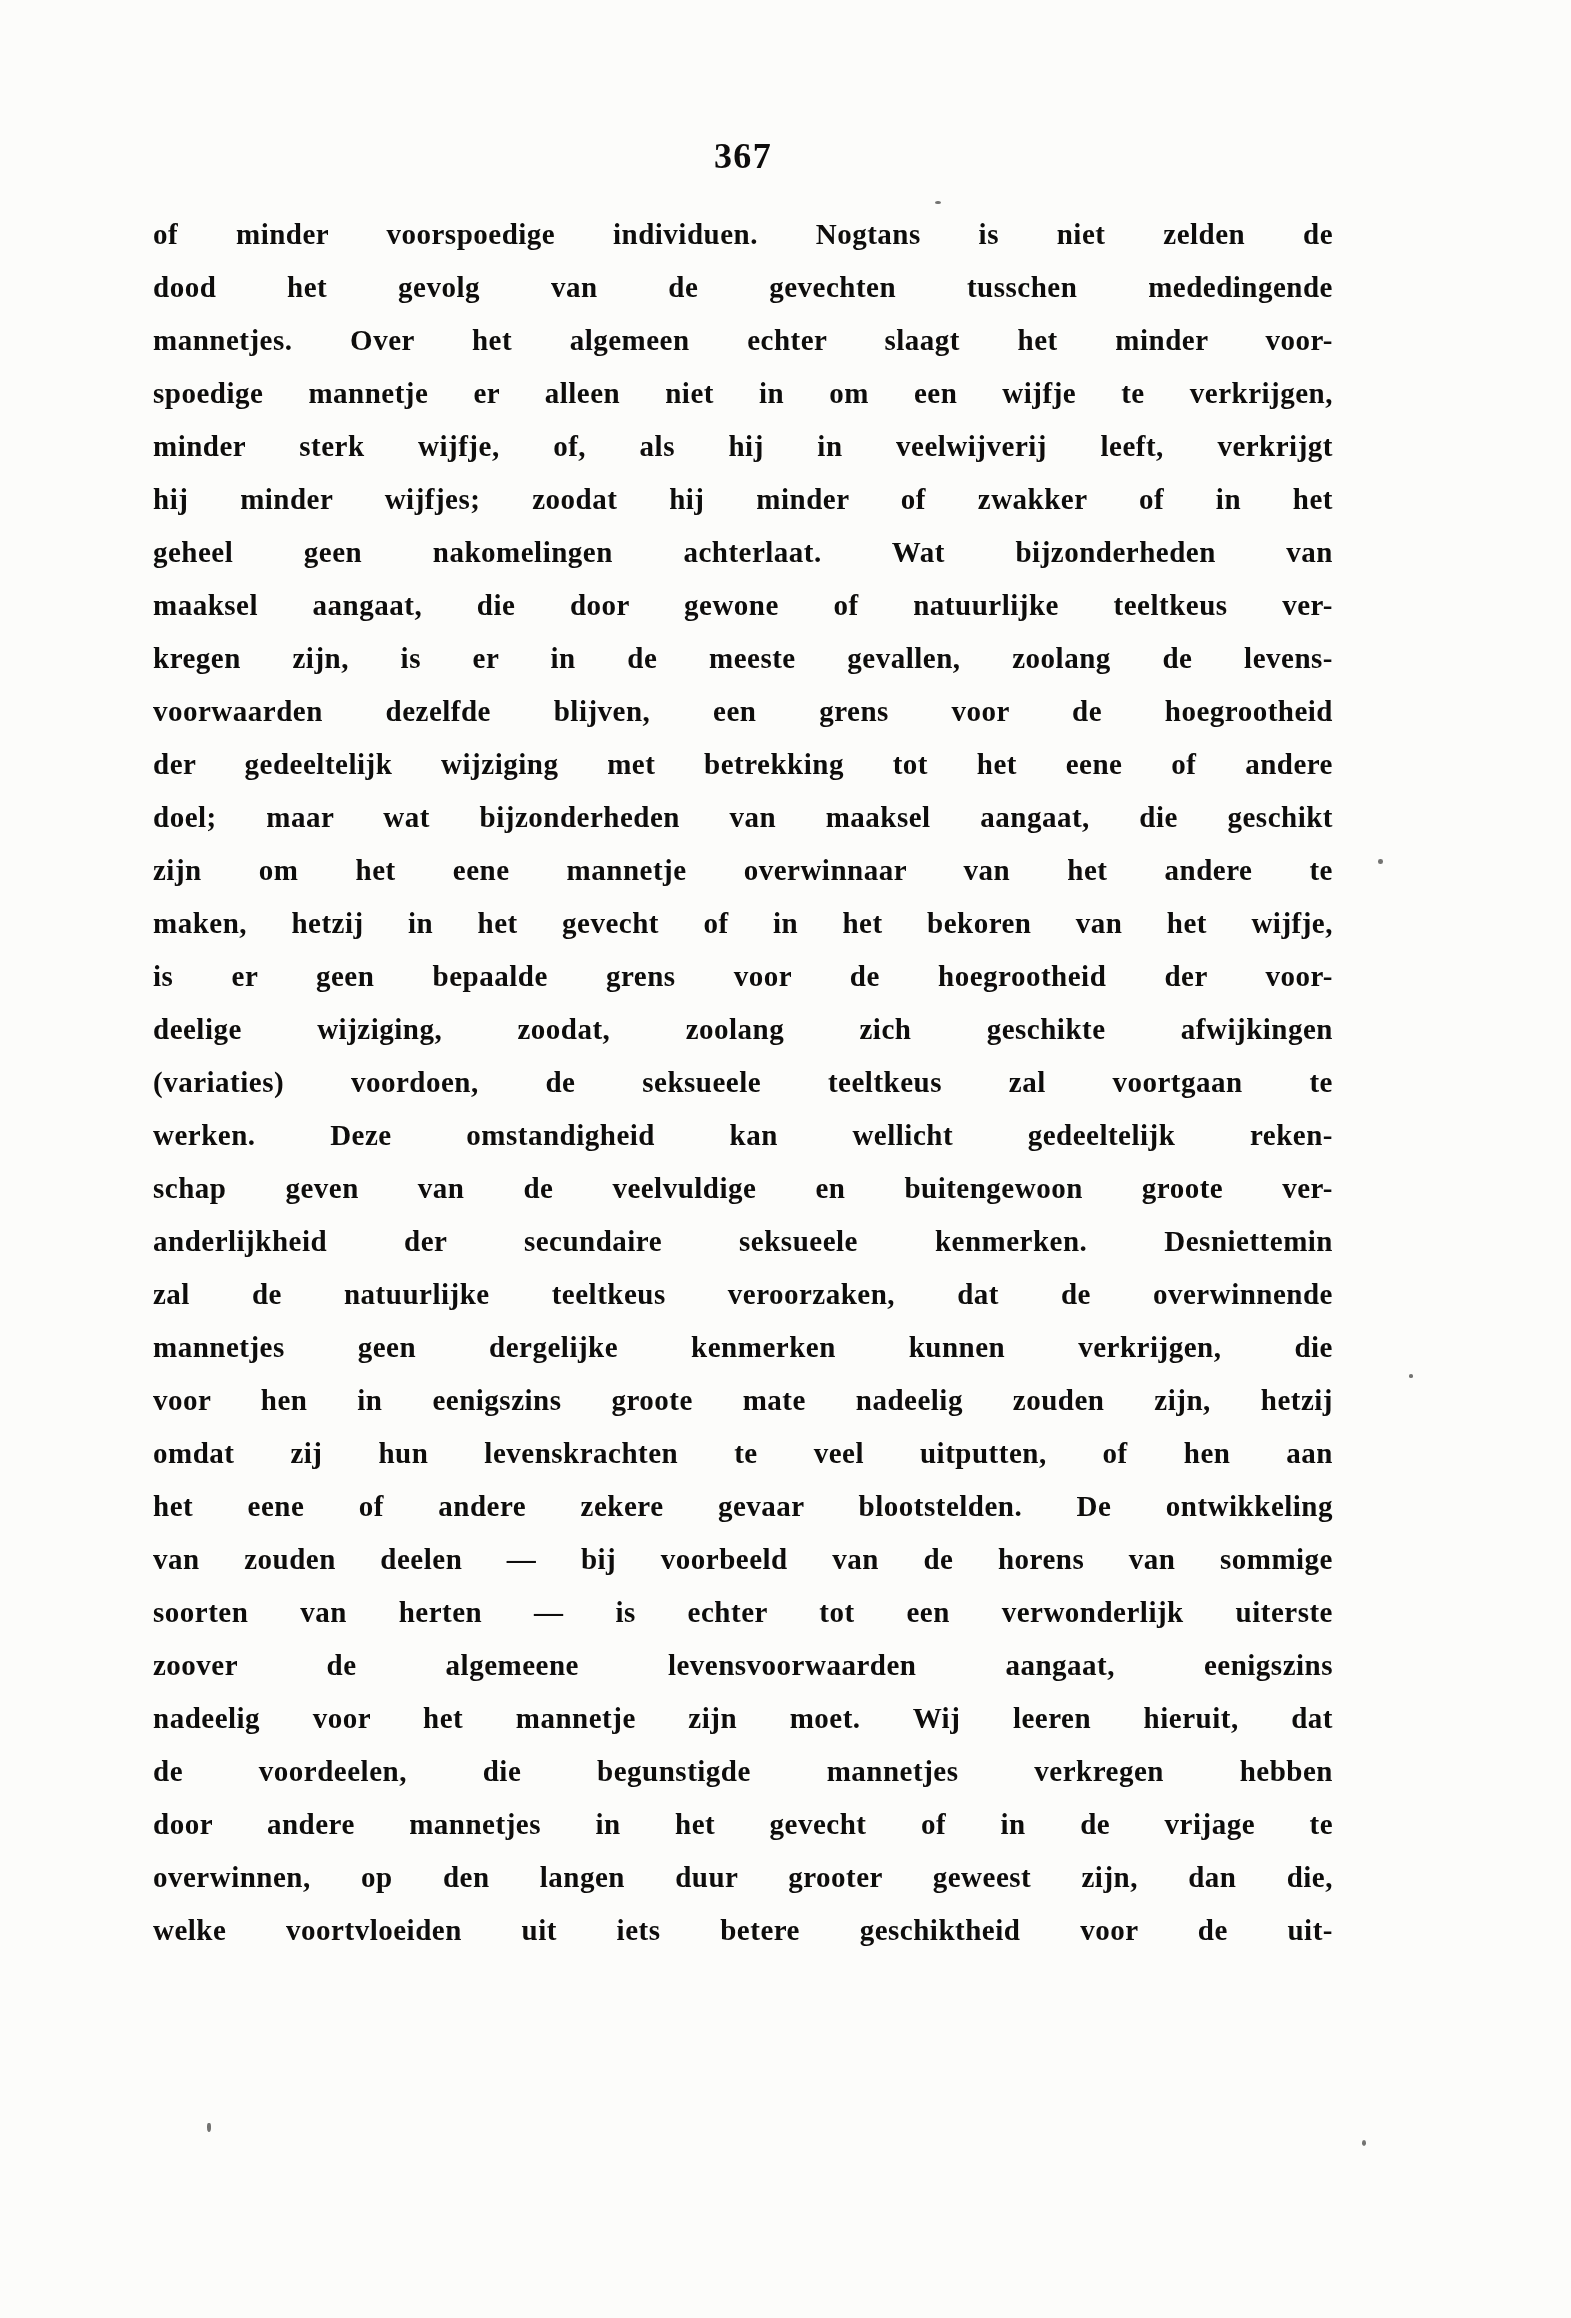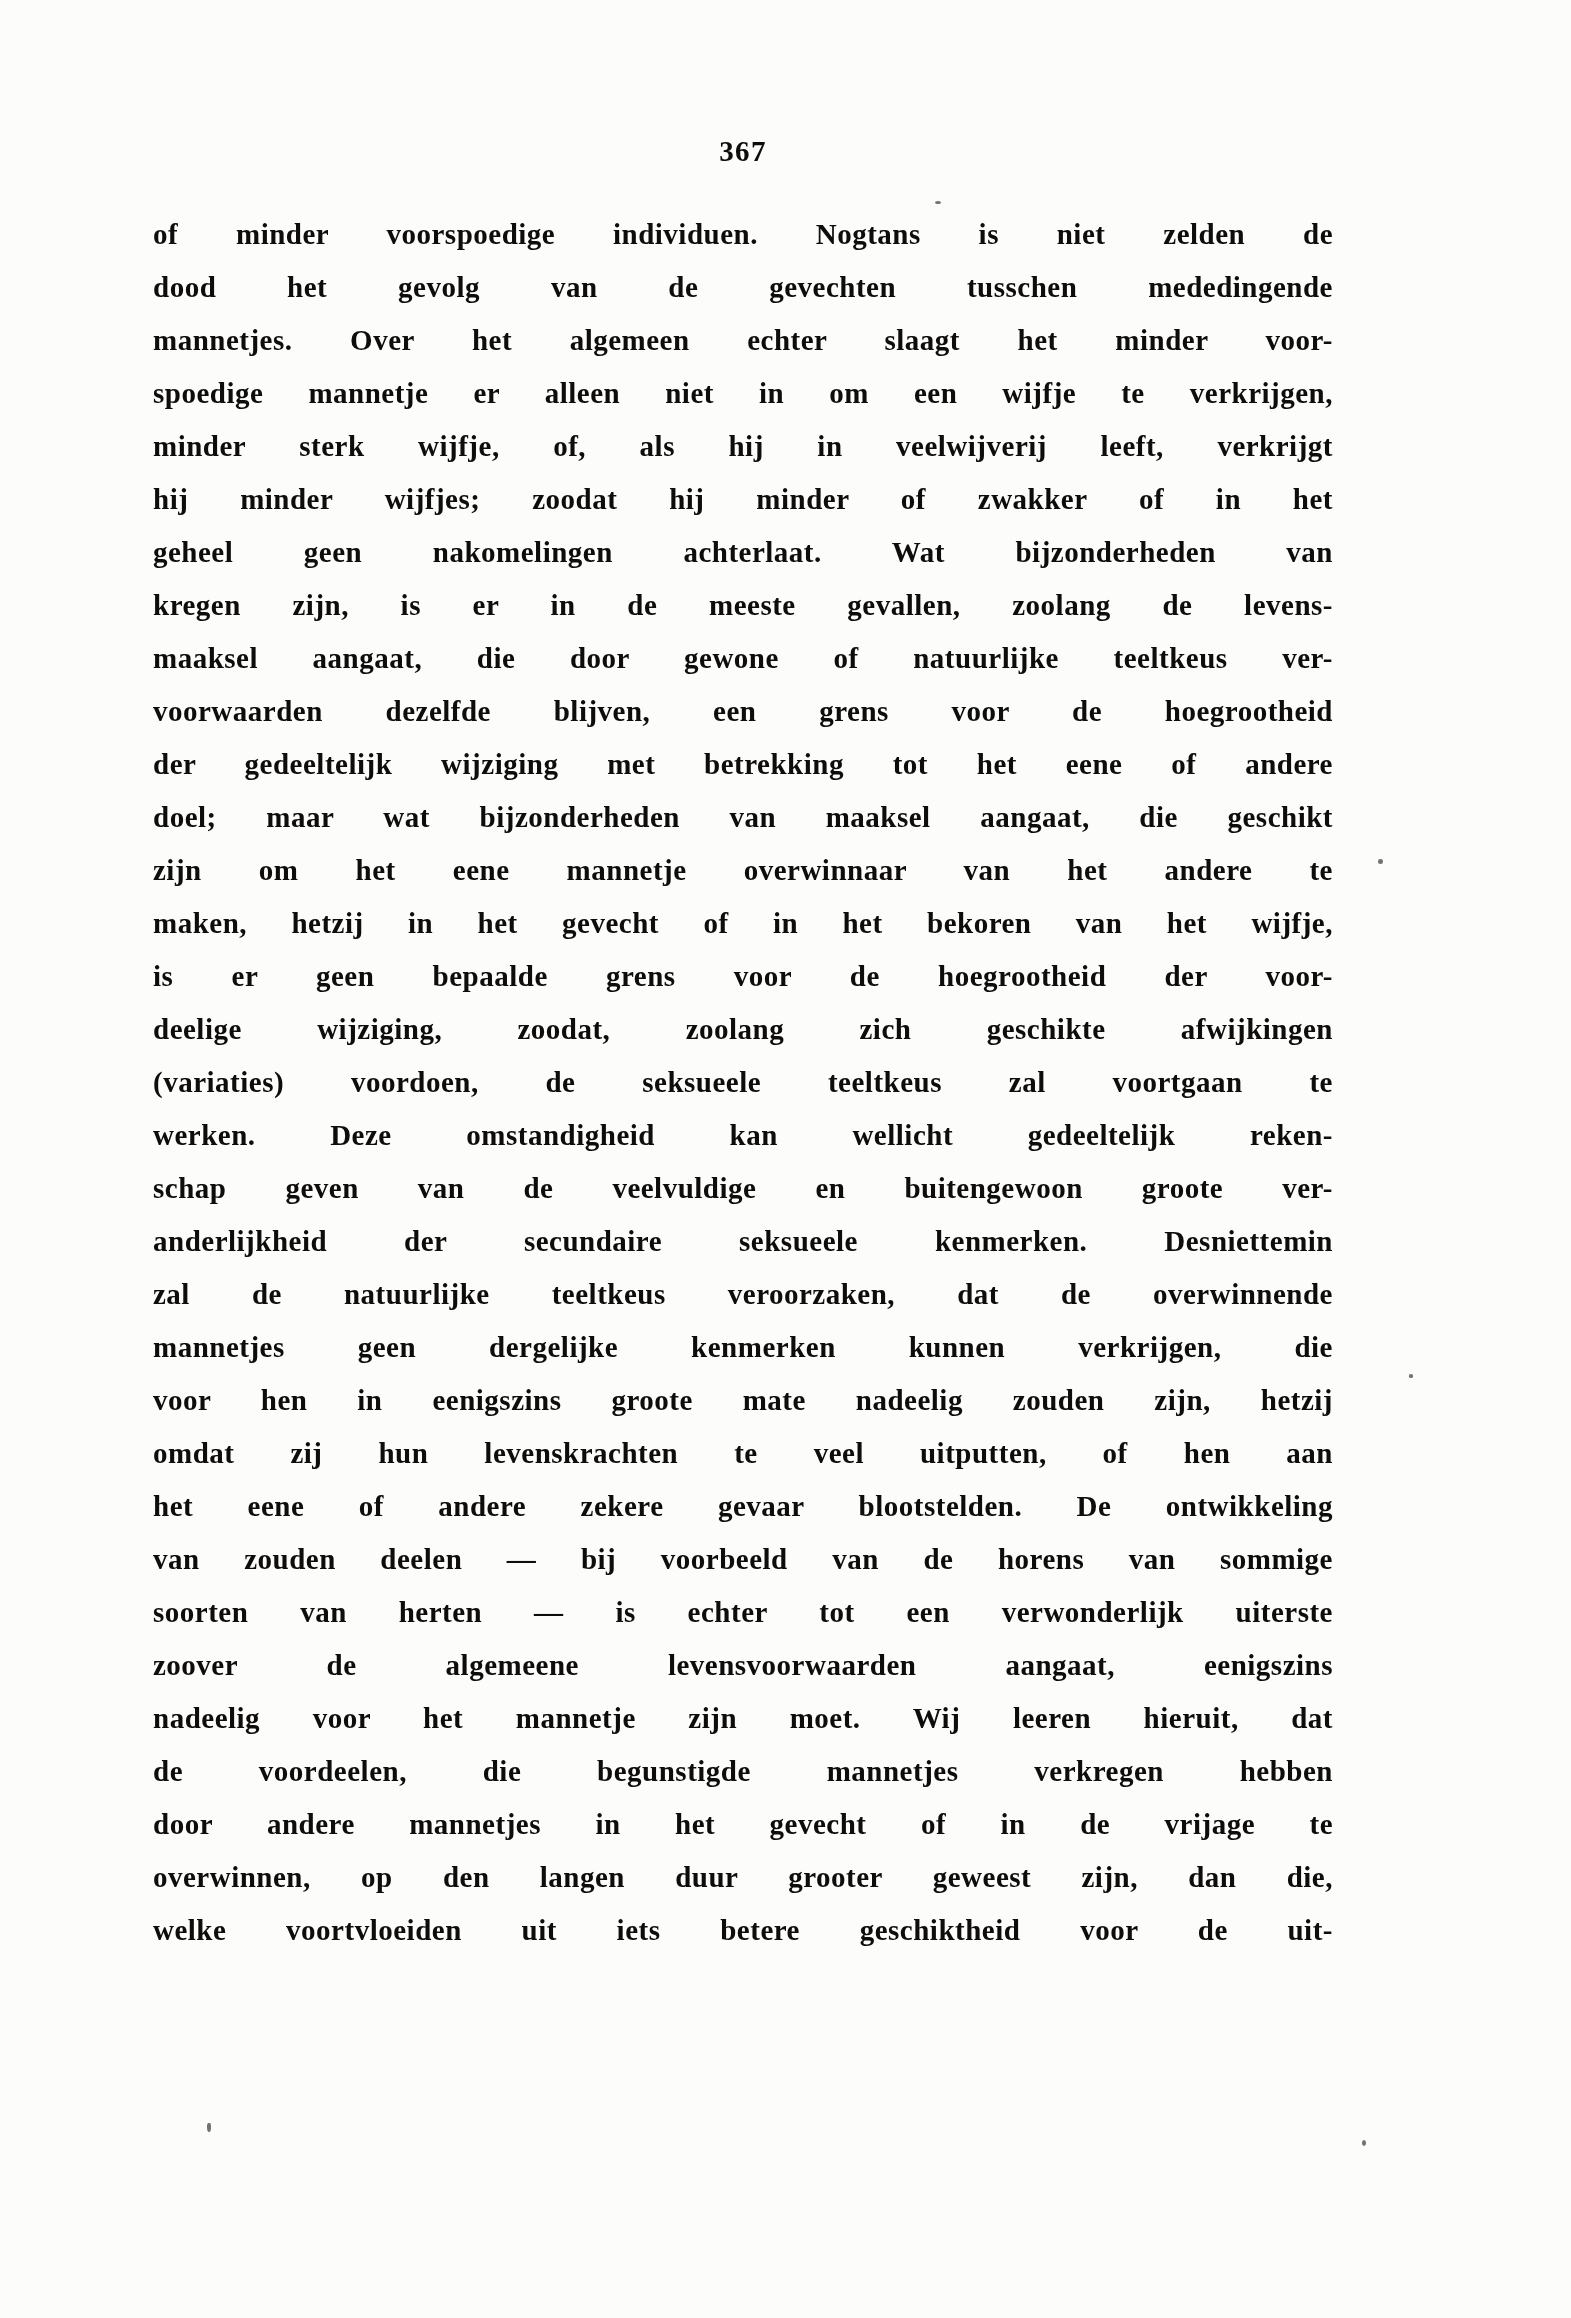--- a/index.html
+++ b/index.html
@@ -16,21 +16,21 @@
     overflow: hidden;
     font-family: "Liberation Serif", "DejaVu Serif", serif;
     color: #0e0d0c;
   }
   .page-number {
     position: absolute;
     top: 135px;
     left: 153px;
     width: 1180px;
     text-align: center;
-    font-size: 29px;
+    font-size: 36px;
     font-weight: 600;
     letter-spacing: 1.4px;
   }
   .text-block {
     position: absolute;
     top: 208px;
     left: 153px;
     width: 1180px;
   }
   .line {
@@ -65,22 +65,22 @@
   <div class="page-number">367</div>
 
   <div class="text-block">
     <div class="line">of minder voorspoedige individuen. Nogtans is niet zelden de</div>
     <div class="line">dood het gevolg van de gevechten tusschen mededingende</div>
     <div class="line">mannetjes. Over het algemeen echter slaagt het minder voor-</div>
     <div class="line">spoedige mannetje er alleen niet in om een wijfje te verkrijgen,</div>
     <div class="line">minder sterk wijfje, of, als hij in veelwijverij leeft, verkrijgt</div>
     <div class="line">hij minder wijfjes; zoodat hij minder of zwakker of in het</div>
     <div class="line">geheel geen nakomelingen achterlaat. Wat bijzonderheden van</div>
+    <div class="line">maaksel aangaat, die door gewone of natuurlijke teeltkeus ver-</div>
     <div class="line">kregen zijn, is er in de meeste gevallen, zoolang de levens-</div>
-    <div class="line">maaksel aangaat, die door gewone of natuurlijke teeltkeus ver-</div>
     <div class="line">voorwaarden dezelfde blijven, een grens voor de hoegrootheid</div>
     <div class="line">der gedeeltelijk wijziging met betrekking tot het eene of andere</div>
     <div class="line">doel; maar wat bijzonderheden van maaksel aangaat, die geschikt</div>
     <div class="line">zijn om het eene mannetje overwinnaar van het andere te</div>
     <div class="line">maken, hetzij in het gevecht of in het bekoren van het wijfje,</div>
     <div class="line">is er geen bepaalde grens voor de hoegrootheid der voor-</div>
     <div class="line">deelige wijziging, zoodat, zoolang zich geschikte afwijkingen</div>
     <div class="line">(variaties) voordoen, de seksueele teeltkeus zal voortgaan te</div>
     <div class="line">werken. Deze omstandigheid kan wellicht gedeeltelijk reken-</div>
     <div class="line">schap geven van de veelvuldige en buitengewoon groote ver-</div>

